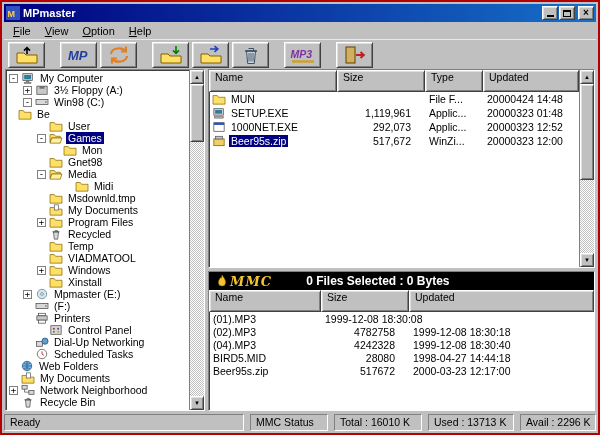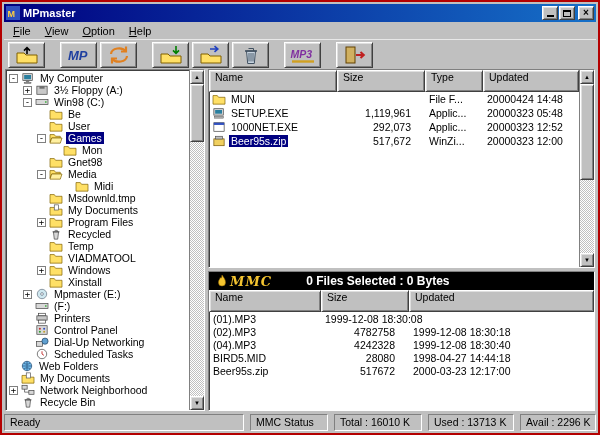--- a/index.html
+++ b/index.html
@@ -224,21 +224,21 @@
             <div class="trow" style="padding-left:17px">
               <span class="exp">-</span>
               <span class="ficon">
                 <svg viewBox="0 0 16 14">
                   <rect x="1" y="4" width="14" height="6" fill="#d8d8d8" stroke="#404040" stroke-width="0.8"></rect>
                   <circle cx="12.5" cy="7" r="0.9" fill="#00a000"></circle>
                 </svg>
               </span>
               <span class="tlbl">Win98 (C:)</span>
             </div>
-            <div class="trow" style="padding-left:31px">
+            <div class="trow" style="">
               <span class="exp blank"></span>
               <span class="ficon">
                 <svg viewBox="0 0 16 14">
                   <path d="M1 3h5l1.5 2H15v8H1z" fill="#ffe066" stroke="#806000" stroke-width="0.8"></path>
                 </svg>
               </span>
               <span class="tlbl">Be</span>
             </div>
             <div class="trow" style="padding-left:31px">
               <span class="exp blank"></span>
@@ -395,21 +395,21 @@
               <span class="exp blank"></span>
               <span class="ficon">
                 <svg viewBox="0 0 16 14">
                   <rect x="4" y="1.5" width="8" height="3" fill="#fff" stroke="#404040" stroke-width="0.8"></rect>
                   <rect x="2" y="4.5" width="12" height="5" fill="#c8c8c8" stroke="#404040" stroke-width="0.8"></rect>
                   <rect x="4" y="9.5" width="8" height="3.5" fill="#fff" stroke="#404040" stroke-width="0.8"></rect>
                 </svg>
               </span>
               <span class="tlbl">Printers</span>
             </div>
-            <div class="trow" style="padding-left:17px">
+            <div class="trow" style="padding-left:31px">
               <span class="exp blank"></span>
               <span class="ficon">
                 <svg viewBox="0 0 16 14">
                   <rect x="2" y="2" width="12" height="10" fill="#d8d8d8" stroke="#404040" stroke-width="0.8"></rect>
                   <circle cx="5.5" cy="5.5" r="1.2" fill="#c03030"></circle>
                   <circle cx="10.5" cy="5.5" r="1.2" fill="#3050c0"></circle>
                   <circle cx="5.5" cy="9" r="1.2" fill="#30a030"></circle>
                   <circle cx="10.5" cy="9" r="1.2" fill="#c0a030"></circle>
                 </svg>
               </span>
@@ -519,21 +519,21 @@
                       <svg viewBox="0 0 16 14">
                         <rect x="2" y="2" width="11" height="7.5" fill="#d8d8d8" stroke="#404040" stroke-width="0.8"></rect>
                         <rect x="3.5" y="3.5" width="8" height="4.3" fill="#2a7f9f"></rect>
                         <rect x="3" y="11" width="10" height="2" fill="#b0b0b0" stroke="#404040" stroke-width="0.5"></rect>
                       </svg>
                     </span>
                     <span class="flbl">SETUP.EXE</span>
                   </span>
                   <span class="cell fc1 num">1,119,961</span>
                   <span class="cell fc2">Applic...</span>
-                  <span class="cell fc3">20000323 05:48</span>
+                  <span class="cell fc3">20000323 01:48</span>
                 </div>
                 <div class="frow">
                   <span class="cell fc0 namec">
                     <span class="ficon">
                       <svg viewBox="0 0 16 14">
                         <rect x="2" y="2" width="12" height="10" fill="#fff" stroke="#404040" stroke-width="0.8"></rect>
                         <rect x="2" y="2" width="12" height="2.6" fill="#3050c0"></rect>
                       </svg>
                     </span>
                     <span class="flbl">1000NET.EXE</span>

